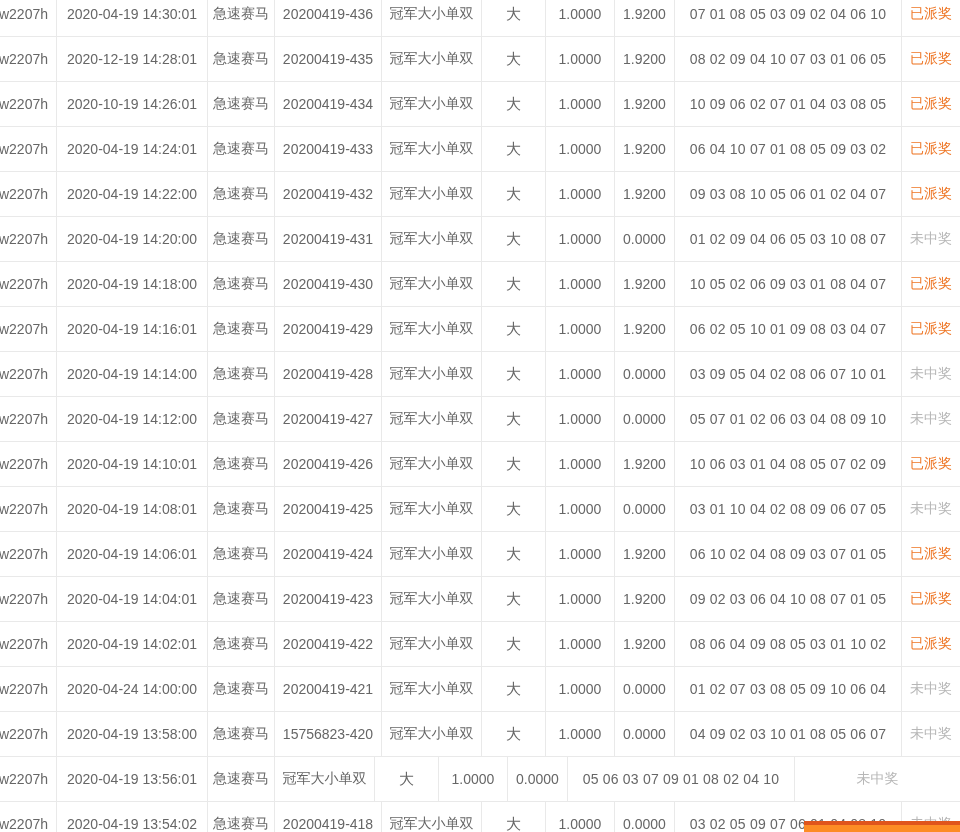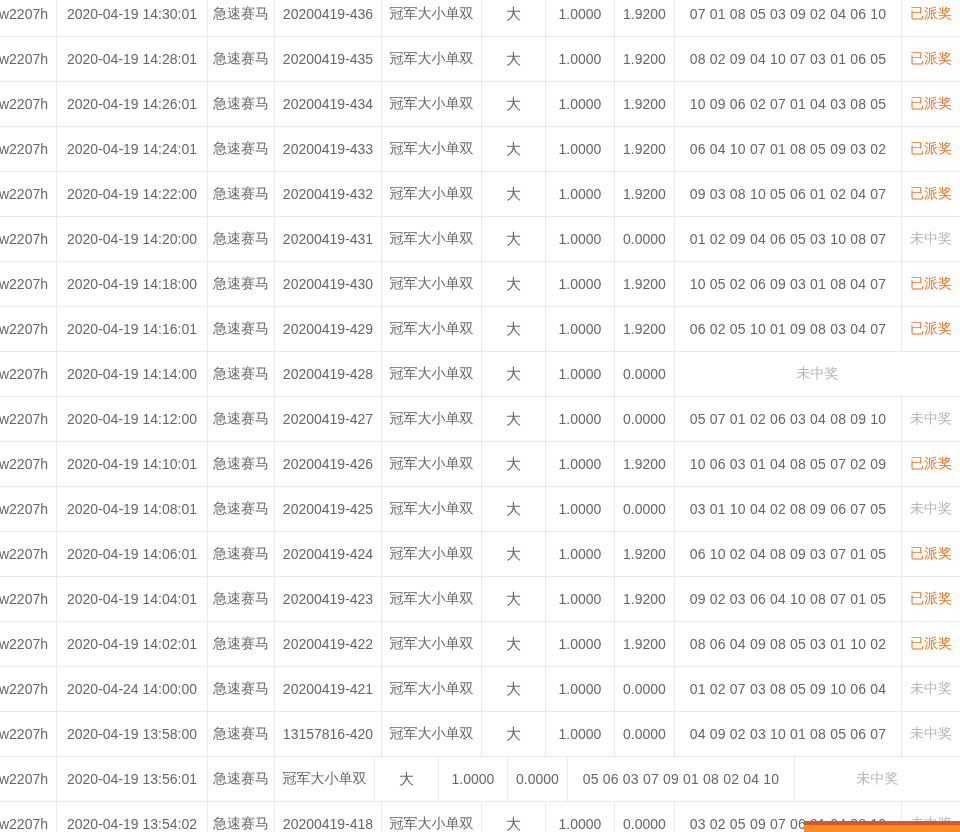--- a/index.html
+++ b/index.html
@@ -48,34 +48,34 @@
     <div class="cell c-play">冠军大小单双</div>
     <div class="cell c-content">大</div>
     <div class="cell c-amount">1.0000</div>
     <div class="cell c-odds">1.9200</div>
     <div class="cell c-numbers">07 01 08 05 03 09 02 04 06 10</div>
     <div class="cell c-status won">已派奖</div>
   </div>
 
   <div class="row">
     <div class="cell c-username">w2207h</div>
-    <div class="cell c-time">2020-04-19 14:28:01</div>
+    <div class="cell c-time">2020-12-19 14:28:01</div>
     <div class="cell c-game">急速赛马</div>
     <div class="cell c-issue">20200419-435</div>
     <div class="cell c-play">冠军大小单双</div>
     <div class="cell c-content">大</div>
     <div class="cell c-amount">1.0000</div>
     <div class="cell c-odds">1.9200</div>
     <div class="cell c-numbers">08 02 09 04 10 07 03 01 06 05</div>
     <div class="cell c-status won">已派奖</div>
   </div>
 
   <div class="row">
     <div class="cell c-username">w2207h</div>
-    <div class="cell c-time">2020-04-19 14:26:01</div>
+    <div class="cell c-time">2020-10-19 14:26:01</div>
     <div class="cell c-game">急速赛马</div>
     <div class="cell c-issue">20200419-434</div>
     <div class="cell c-play">冠军大小单双</div>
     <div class="cell c-content">大</div>
     <div class="cell c-amount">1.0000</div>
     <div class="cell c-odds">1.9200</div>
     <div class="cell c-numbers">10 09 06 02 07 01 04 03 08 05</div>
     <div class="cell c-status won">已派奖</div>
   </div>
 
@@ -146,20 +146,21 @@
 
   <div class="row">
     <div class="cell c-username">w2207h</div>
     <div class="cell c-time">2020-04-19 14:14:00</div>
     <div class="cell c-game">急速赛马</div>
     <div class="cell c-issue">20200419-428</div>
     <div class="cell c-play">冠军大小单双</div>
     <div class="cell c-content">大</div>
     <div class="cell c-amount">1.0000</div>
     <div class="cell c-odds">0.0000</div>
+    <div class="cell c-numbers">03 09 05 04 02 08 06 07 10 01</div>
     <div class="cell c-status lost">未中奖</div>
   </div>
 
   <div class="row">
     <div class="cell c-username">w2207h</div>
     <div class="cell c-time">2020-04-19 14:12:00</div>
     <div class="cell c-game">急速赛马</div>
     <div class="cell c-issue">20200419-427</div>
     <div class="cell c-play">冠军大小单双</div>
     <div class="cell c-content">大</div>
@@ -244,21 +245,21 @@
     <div class="cell c-amount">1.0000</div>
     <div class="cell c-odds">0.0000</div>
     <div class="cell c-numbers">01 02 07 03 08 05 09 10 06 04</div>
     <div class="cell c-status lost">未中奖</div>
   </div>
 
   <div class="row">
     <div class="cell c-username">w2207h</div>
     <div class="cell c-time">2020-04-19 13:58:00</div>
     <div class="cell c-game">急速赛马</div>
-    <div class="cell c-issue">13157816-420</div>
+    <div class="cell c-issue">15756823-420</div>
     <div class="cell c-play">冠军大小单双</div>
     <div class="cell c-content">大</div>
     <div class="cell c-amount">1.0000</div>
     <div class="cell c-odds">0.0000</div>
     <div class="cell c-numbers">04 09 02 03 10 01 08 05 06 07</div>
     <div class="cell c-status lost">未中奖</div>
   </div>
 
   <div class="row">
     <div class="cell c-username">w2207h</div>

